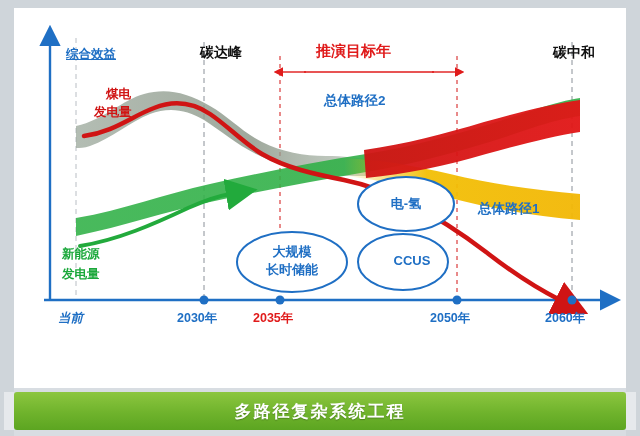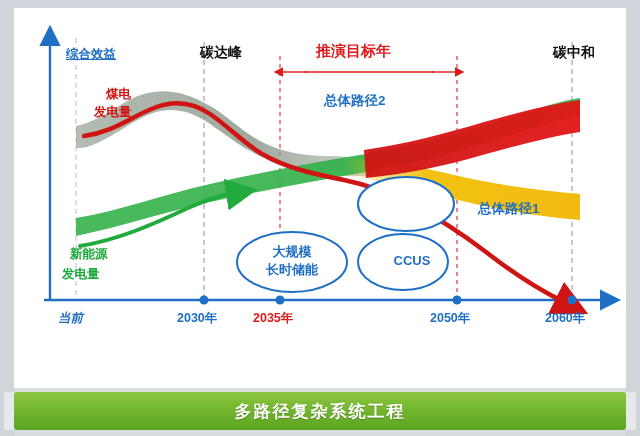--- a/index.html
+++ b/index.html
@@ -162,33 +162,34 @@
         <circle cx="443" cy="292" r="4.5" fill="#1f6fc4"></circle>
         <circle cx="558" cy="292" r="4.5" fill="#1f6fc4"></circle>
       </g>
     </svg>
 
     <div class="lbl" style="left:52px;top:38px;color:#1f6fc4;font-weight:bold;text-decoration:underline;">综合效益</div>
 
     <div class="lbl lbl-bold" style="left:92px;top:78px;color:#d01414;">煤电</div>
     <div class="lbl lbl-bold" style="left:80px;top:96px;color:#d01414;">发电量</div>
 
-    <div class="lbl lbl-bold" style="left:48px;top:238px;color:#1aa83a;margin-left:8px;">新能源</div>
+    <div class="lbl lbl-bold" style="left:48px;top:238px;color:#1aa83a;">新能源</div>
     <div class="lbl lbl-bold" style="left:48px;top:258px;color:#1aa83a;">发电量</div>
 
     <div class="lbl lbl-bold" style="left:186px;top:36px;color:#111111;font-size:14px;">碳达峰</div>
 
     <div class="lbl lbl-bold" style="left:302px;top:34px;color:#e01b1b;font-size:15px;">推演目标年</div>
 
     <div class="lbl lbl-bold" style="left:506px;top:36px;color:#111111;font-size:14px;margin-left:33px;">碳中和</div>
 
     <div class="lbl lbl-bold" style="left:310px;top:84px;color:#1f6fc4;font-size:13.5px;">总体路径2</div>
 
     <div class="lbl lbl-bold" style="left:464px;top:192px;color:#1f6fc4;font-size:13.5px;">总体路径1</div>
 
+    <div class="ell-label" style="left:352px;top:188px;width:80px;">电-氢</div>
 
     <div class="ell-label" style="left:228px;top:236px;width:100px;">大规模</div>
     <div class="ell-label" style="left:228px;top:254px;width:100px;">长时储能</div>
 
     <div class="ell-label" style="left:344px;top:245px;width:108px;">CCUS</div>
 
     <div class="tick" style="left:44px;top:302px;font-style:italic;">当前</div>
     <div class="tick" style="left:163px;top:302px;">2030年</div>
     <div class="tick tick-red" style="left:239px;top:302px;">2035年</div>
     <div class="tick" style="left:416px;top:302px;">2050年</div>

